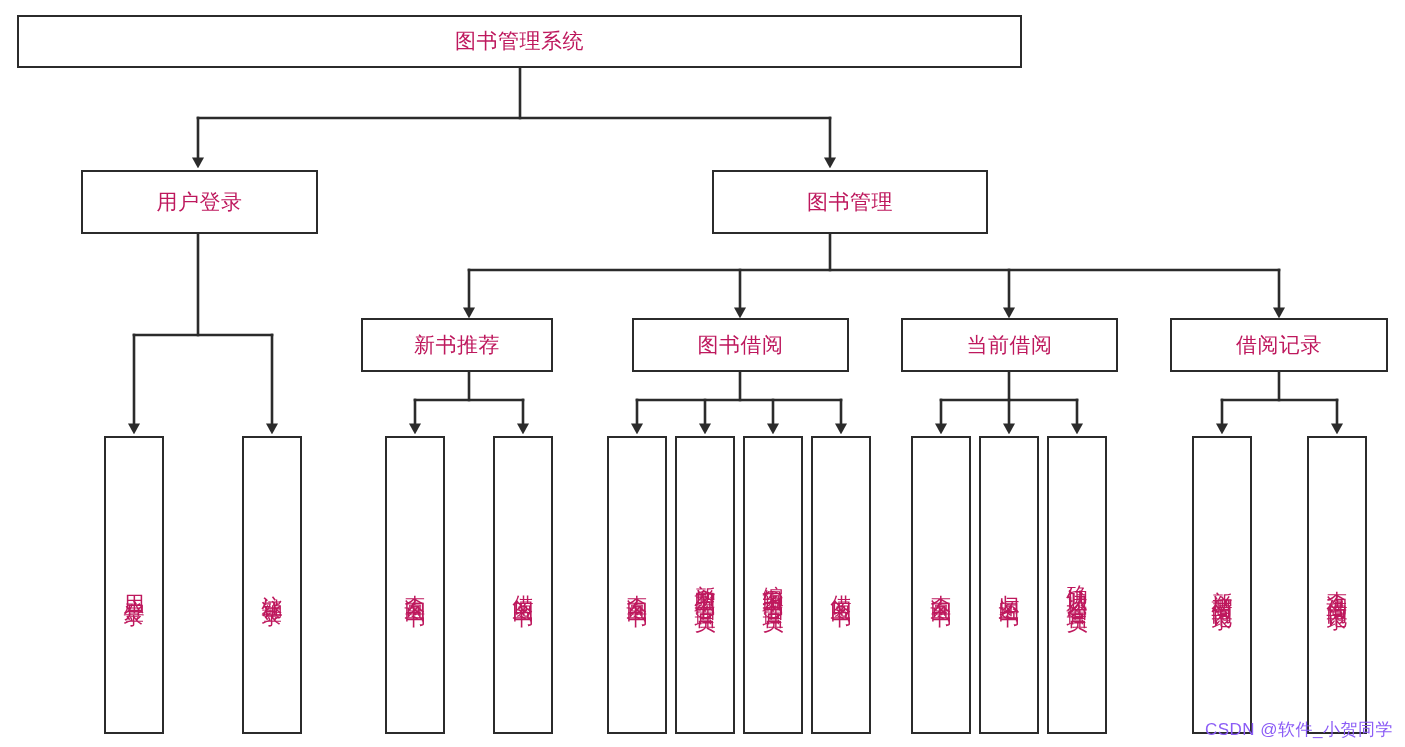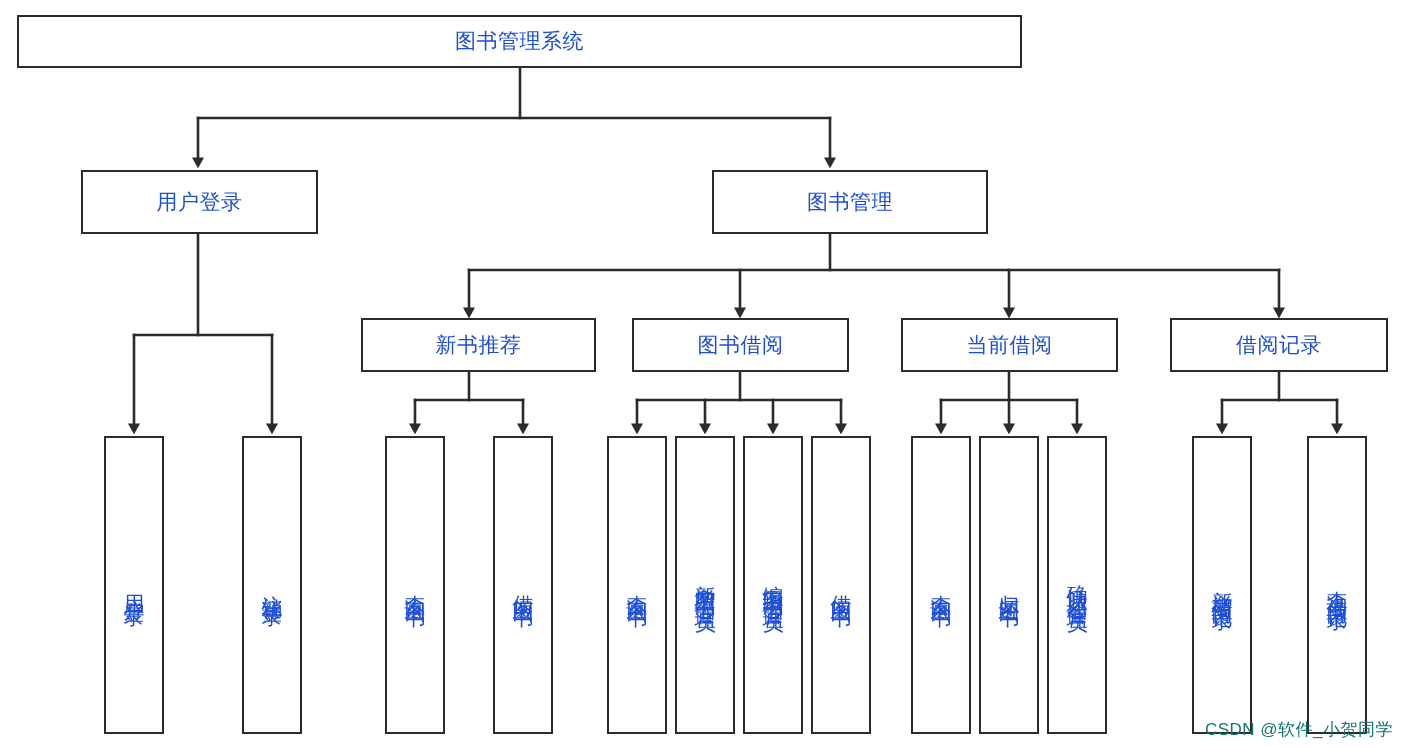--- a/index.html
+++ b/index.html
@@ -27,21 +27,21 @@
     height: 747px;
   }
   .node-box {
     position: absolute;
     box-sizing: border-box;
     border: 2px solid #2b2b2b;
     background: #ffffff;
     display: flex;
     align-items: center;
     justify-content: center;
-    color: #1d4ed8;
+    color: #be185d;
   }
   .node-label {
     font-size: 21px;
     letter-spacing: 0.5px;
     line-height: 1.15;
     white-space: nowrap;
   }
   .node-label.vertical {
     writing-mode: vertical-rl;
     text-orientation: upright;
@@ -49,21 +49,21 @@
     font-size: 21px;
   }
   .leaf-box .node-label {
     padding-top: 2px;
   }
   .watermark {
     position: absolute;
     right: 12px;
     bottom: 6px;
     font-size: 17px;
-    color: #0f766e;
+    color: #8b5cf6;
     letter-spacing: 0.5px;
     white-space: nowrap;
     user-select: none;
   }
 </style>
 </head>
 <body>
 
 <div id="diagram-root">
 
@@ -125,21 +125,21 @@
   </div>
 
   <div class="node-box" style="left:81px; top:170px; width:237px; height:64px;">
     <span class="node-label">用户登录</span>
   </div>
 
   <div class="node-box" style="left:712px; top:170px; width:276px; height:64px;">
     <span class="node-label">图书管理</span>
   </div>
 
-  <div class="node-box" style="left:361px; top:318px; width:235px; height:54px;">
+  <div class="node-box" style="left:361px; top:318px; width:192px; height:54px;">
     <span class="node-label">新书推荐</span>
   </div>
 
   <div class="node-box" style="left:901px; top:318px; width:217px; height:54px;">
     <span class="node-label">当前借阅</span>
   </div>
 
   <div class="node-box" style="left:632px; top:318px; width:217px; height:54px;">
     <span class="node-label">图书借阅</span>
   </div>

